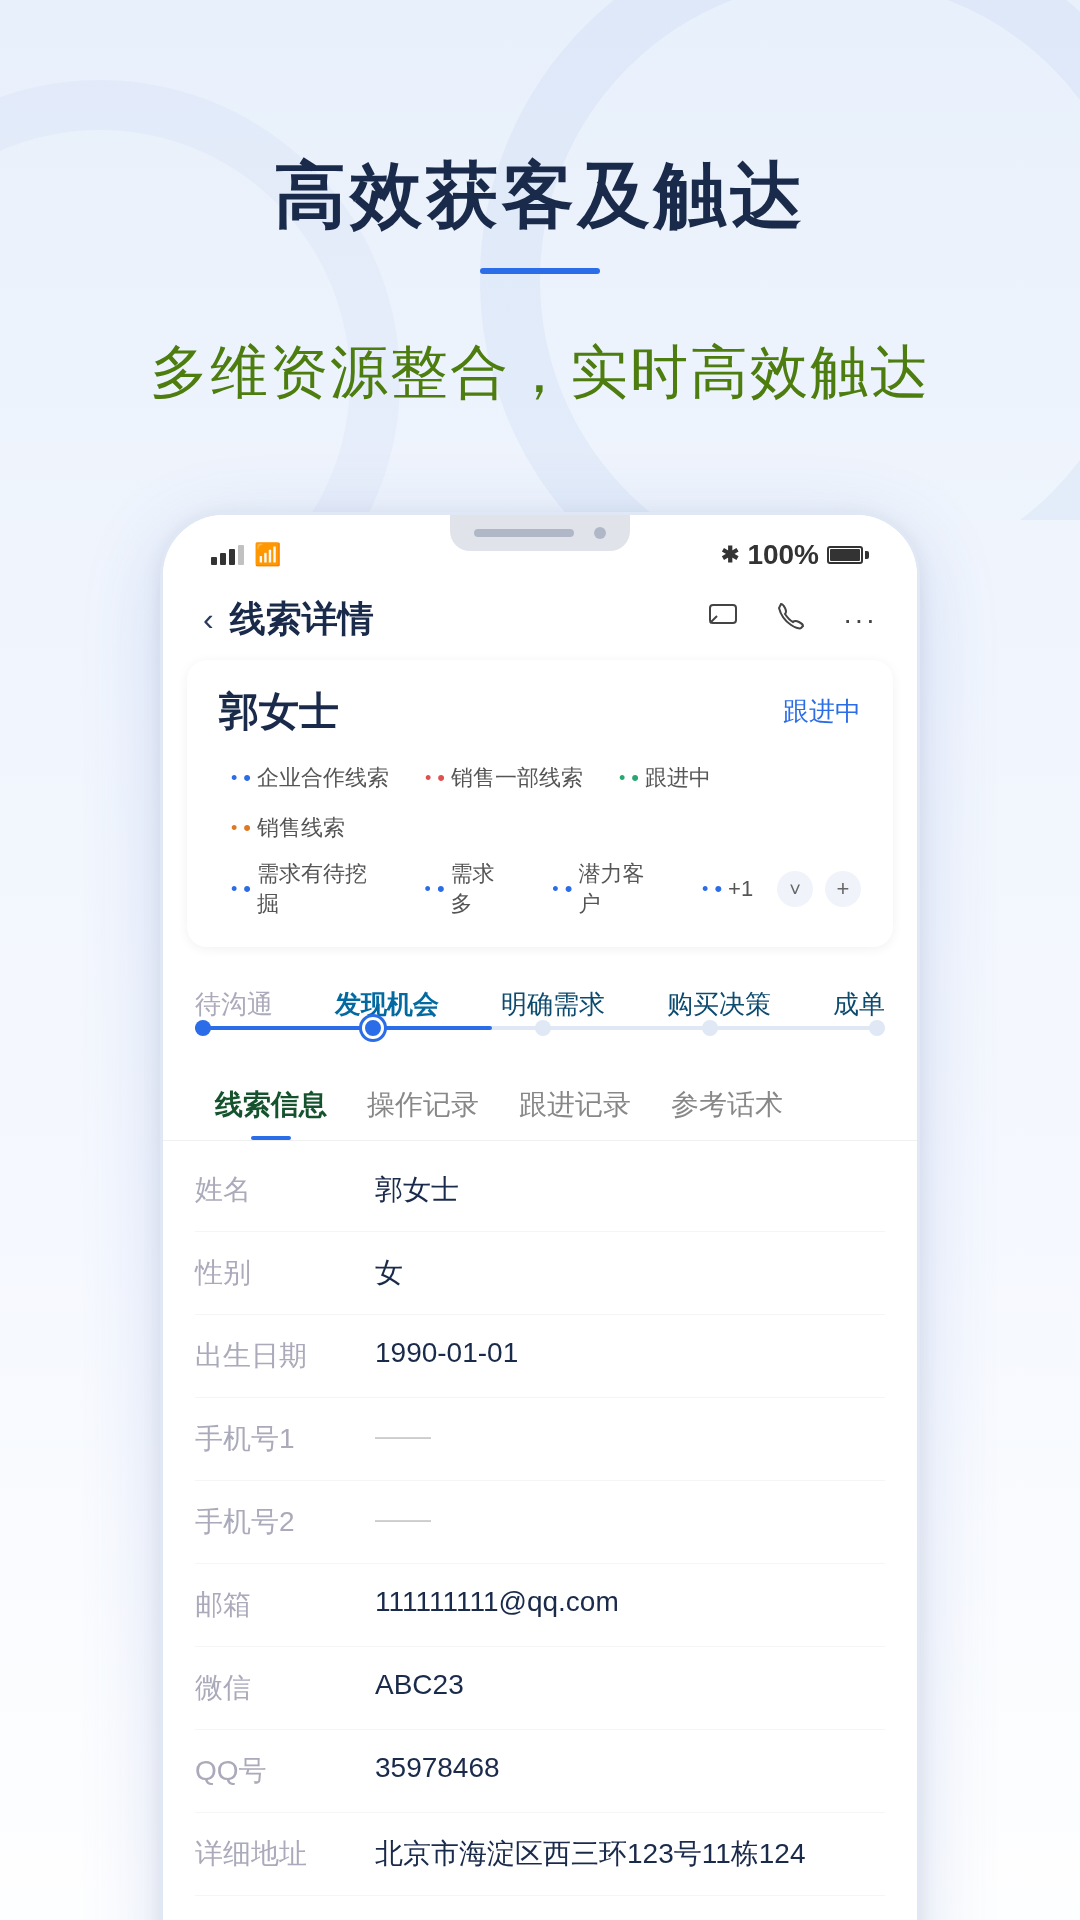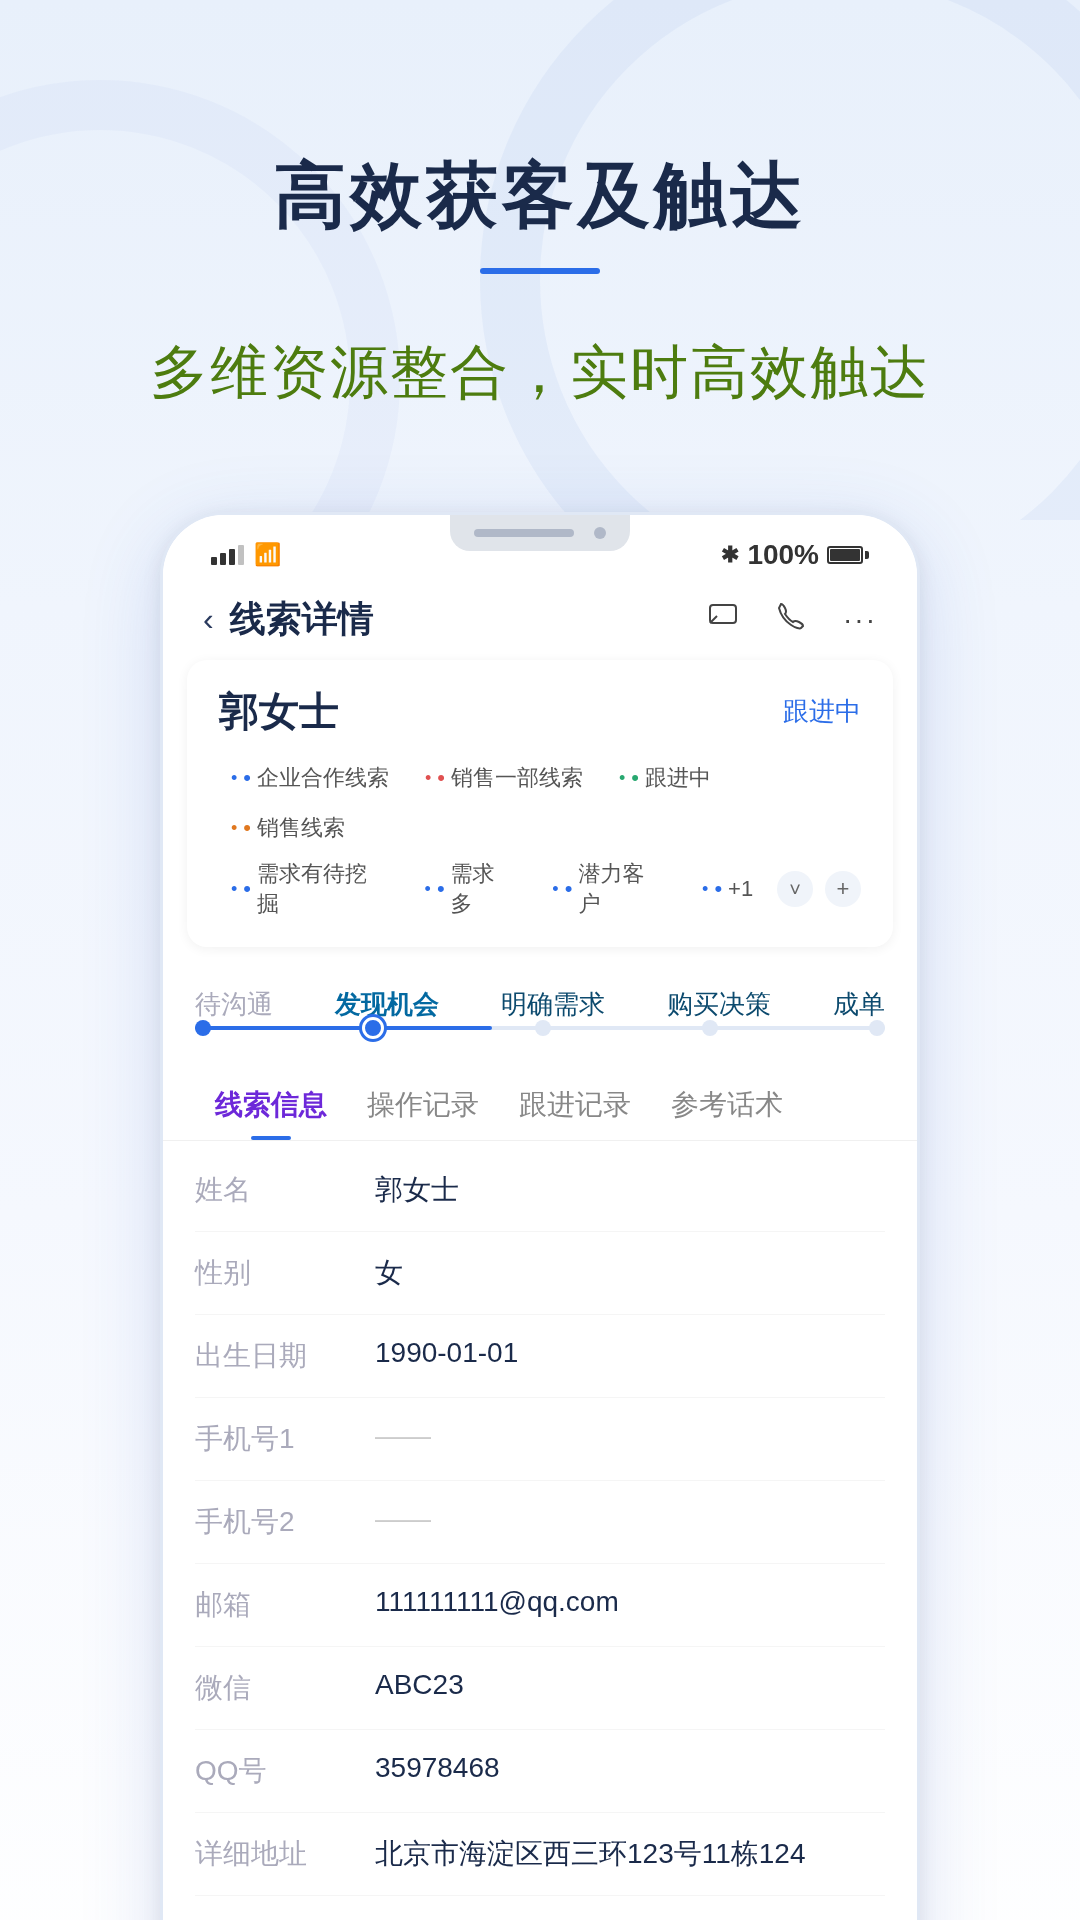--- a/index.html
+++ b/index.html
@@ -347,21 +347,21 @@
       gap: 0;
     }
     .tab-item {
       padding: 20px 20px 16px;
       font-size: 28px;
       color: #888;
       cursor: pointer;
       position: relative;
     }
     .tab-item.active {
-      color: #6d28d9;
+      color: #14532d;
       font-weight: 700;
     }
     .tab-item.active::after {
       content: '';
       position: absolute;
       bottom: 0; left: 50%; transform: translateX(-50%);
       width: 40px; height: 4px;
       background: #2b6de8;
       border-radius: 2px;
     }

